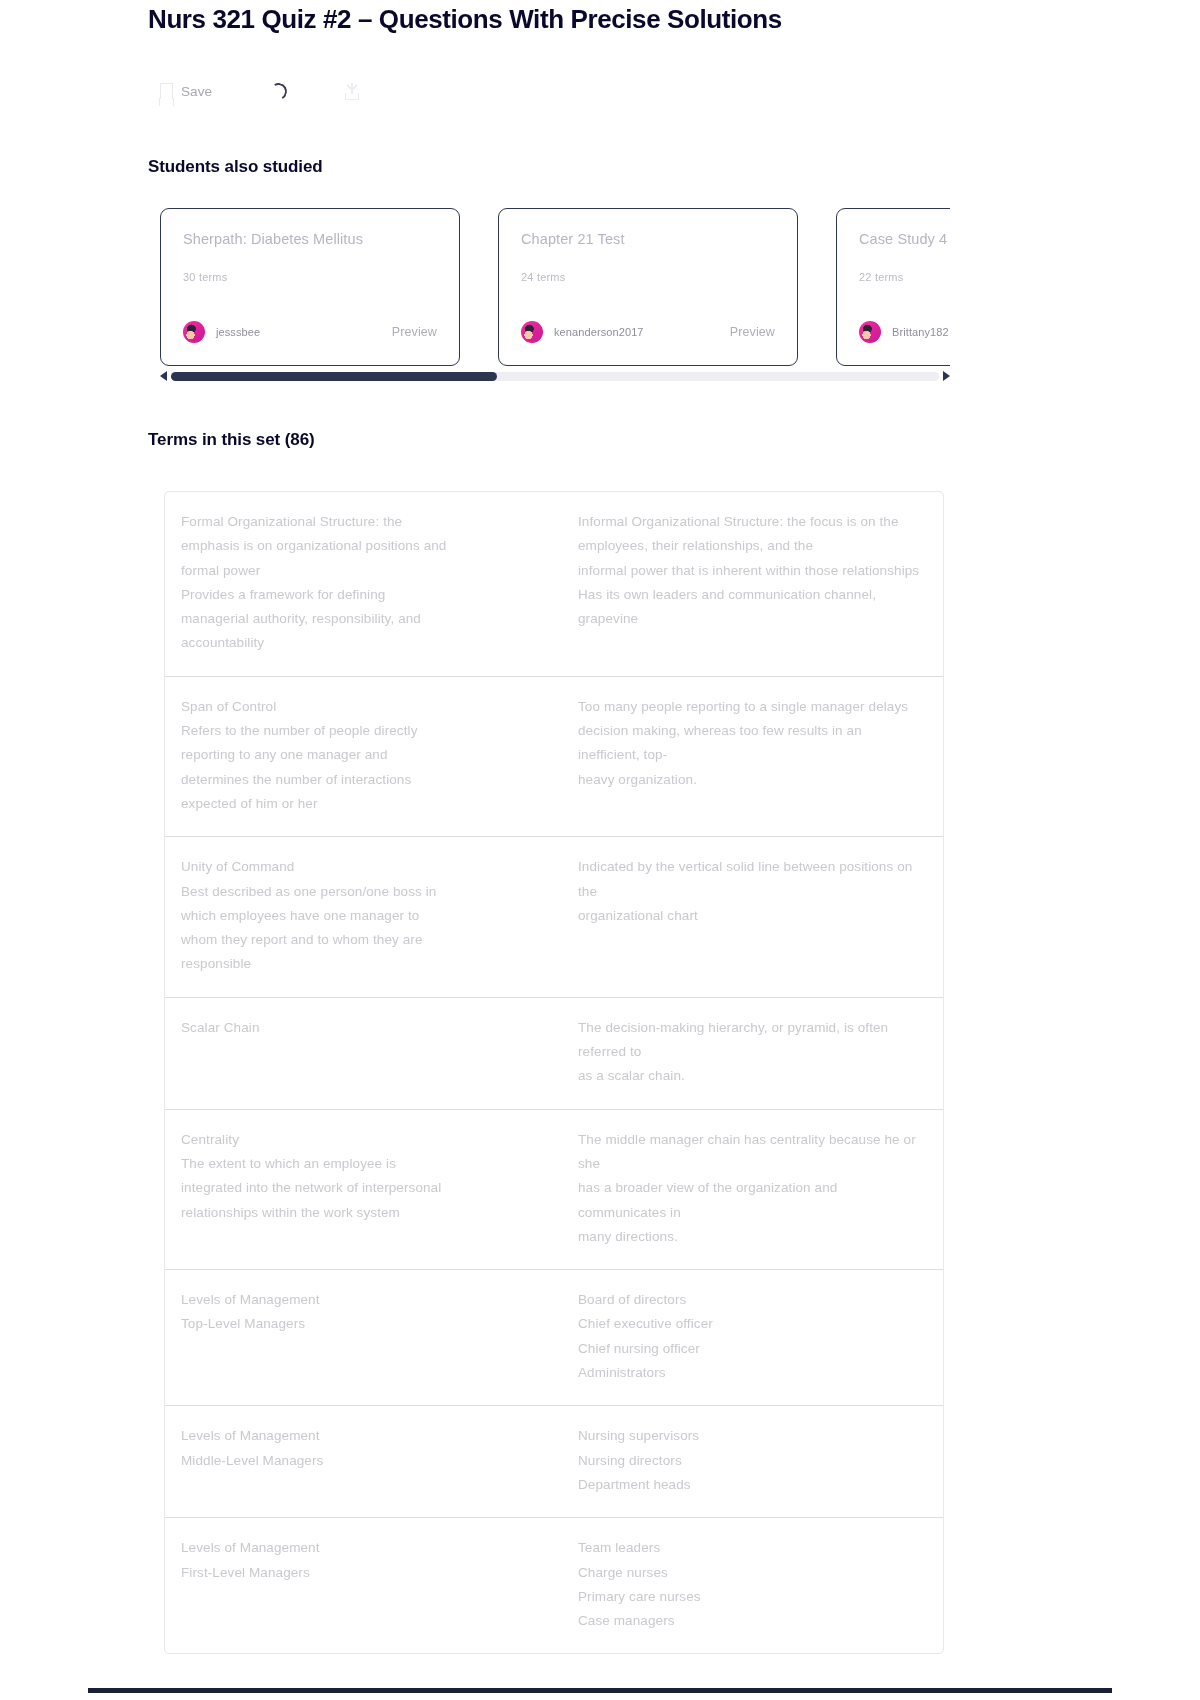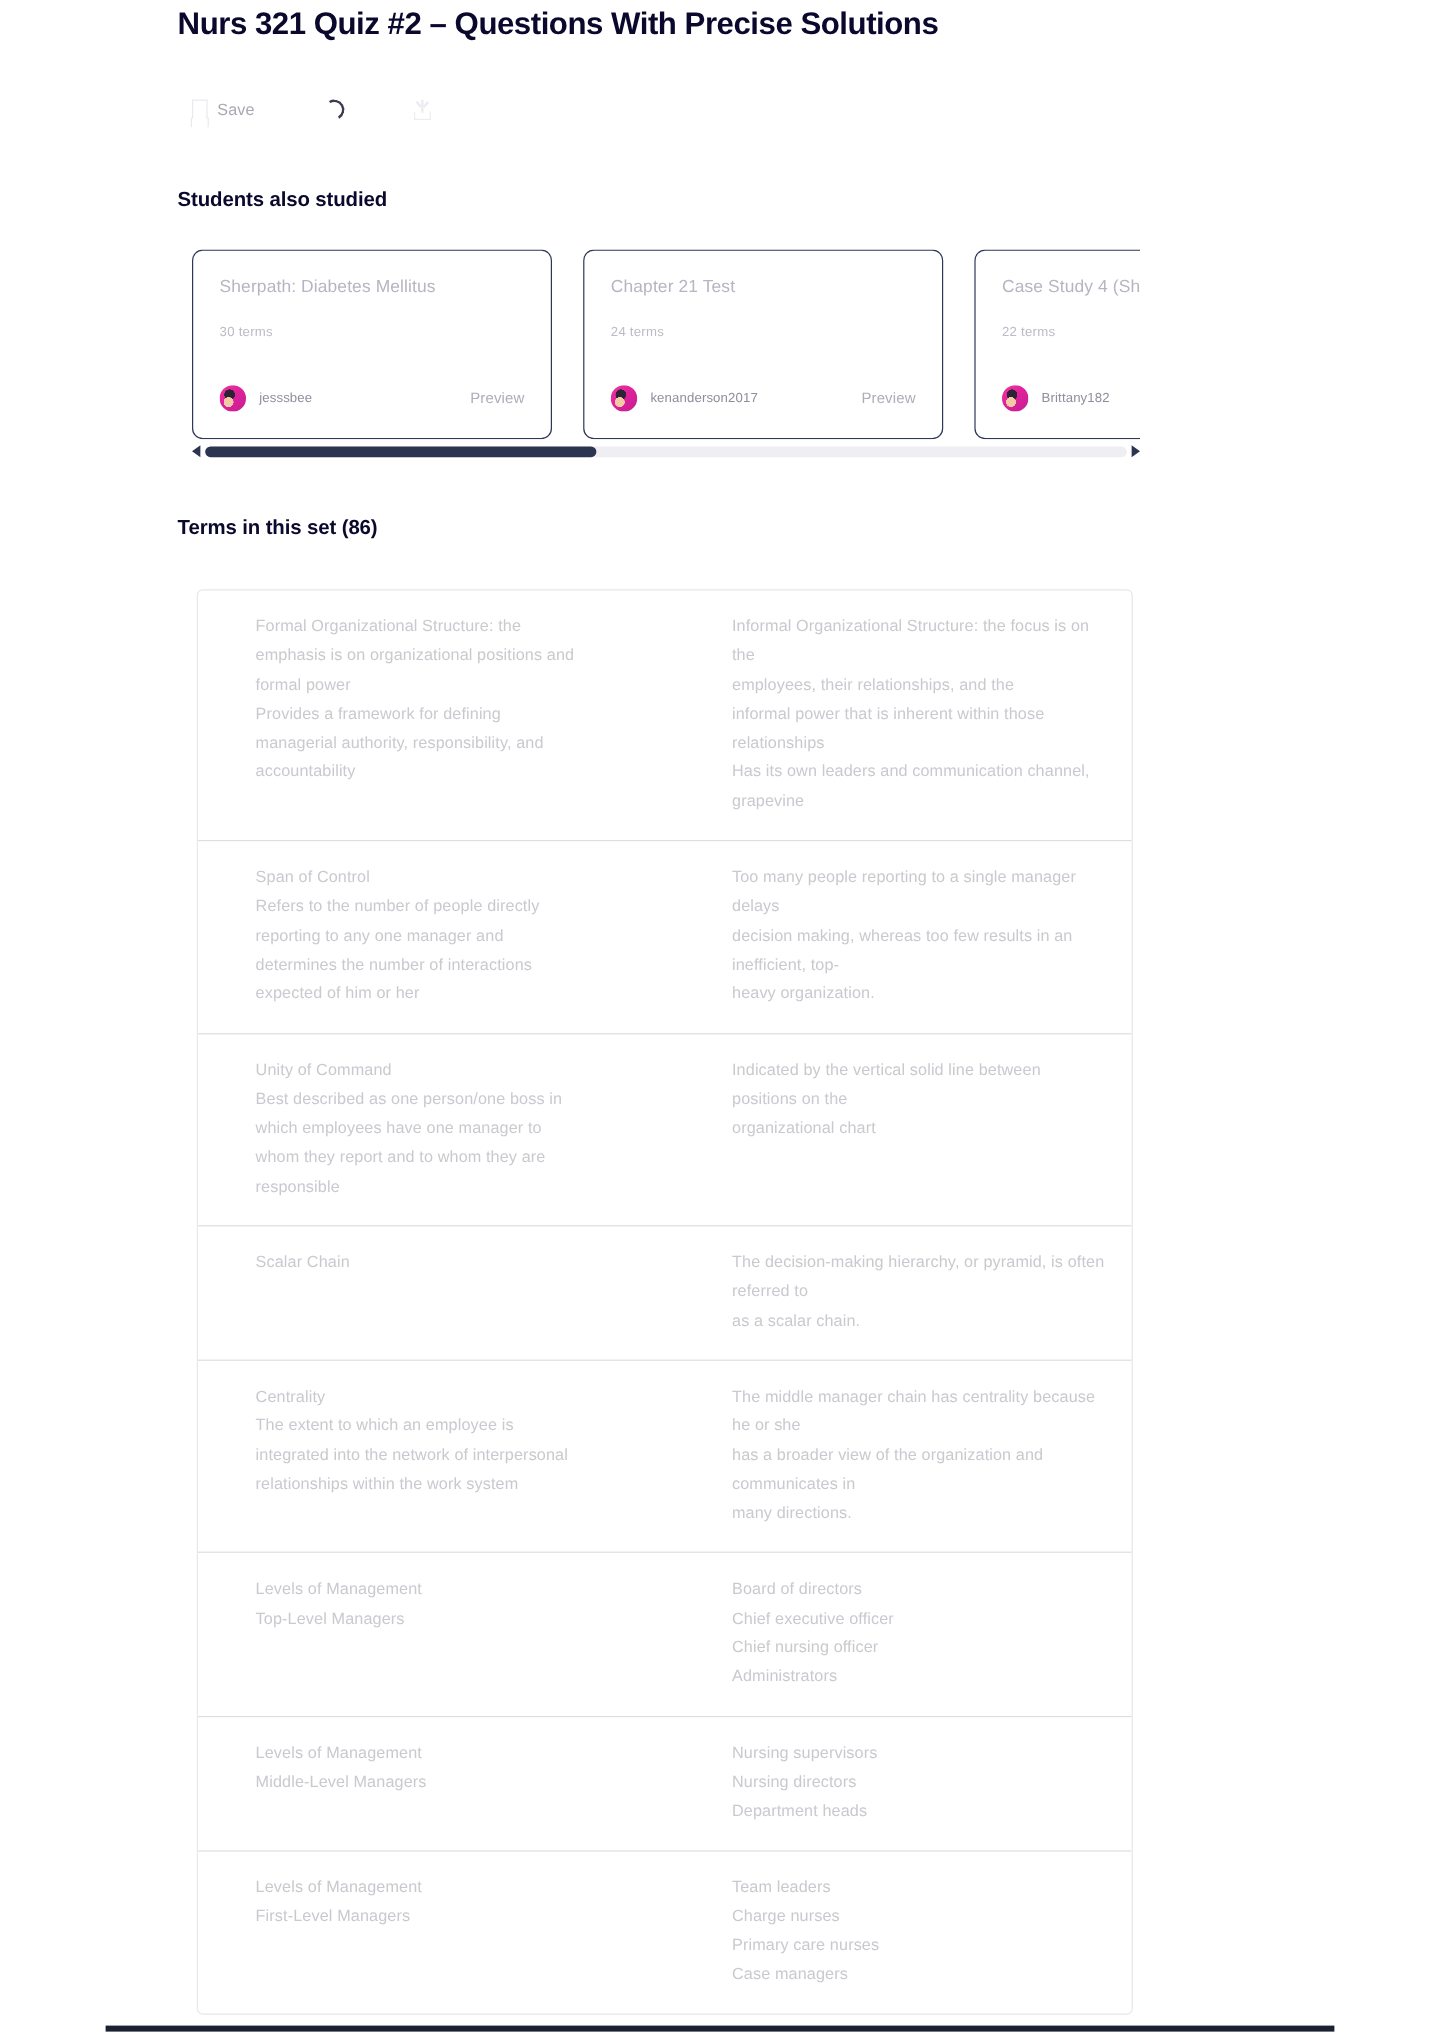--- a/index.html
+++ b/index.html
@@ -126,21 +126,21 @@
   .carousel {
     position: absolute;
     left: 160px;
     top: 208px;
     width: 790px;
     height: 158px;
     overflow: hidden;
   }
   .carousel-track {
     display: flex;
-    gap: 26px;
+    gap: 38px;
     height: 158px;
   }
   .study-card {
     flex: 0 0 300px;
     height: 158px;
     border: 1.6px solid #2e3856;
     border-radius: 9px;
     background: #fff;
     padding: 22px 22px 0 22px;
     position: relative;
@@ -250,21 +250,20 @@
   .term-col {
     flex: 0 0 50%;
     padding: 0 18px 0 16px;
   }
   .term-col.def { flex: 0 0 50%; padding-left: 24px; }
   .term-line {
     font-size: 13.5px;
     line-height: 24.3px;
     color: #c9c9cf;
     letter-spacing: 0.1px;
-    margin-left: 32px;
   }
 
   
   .bottom-bar {
     position: absolute;
     left: 88px;
     top: 1688px;
     width: 1024px;
     height: 5px;
     background: #1b2133;

